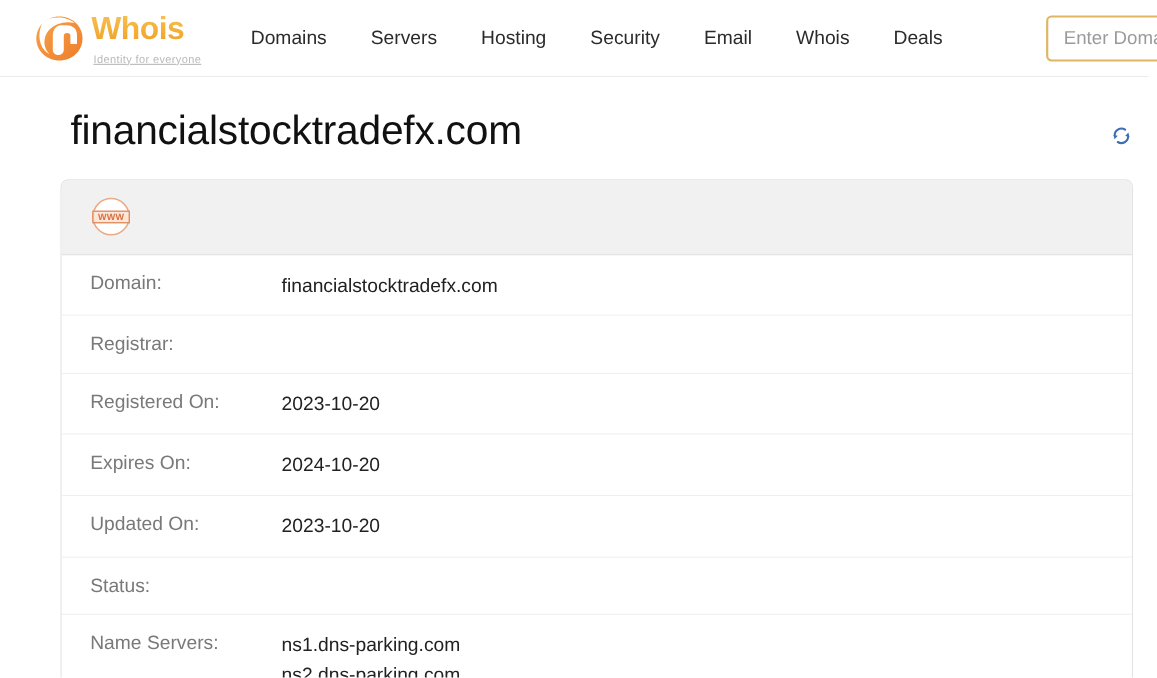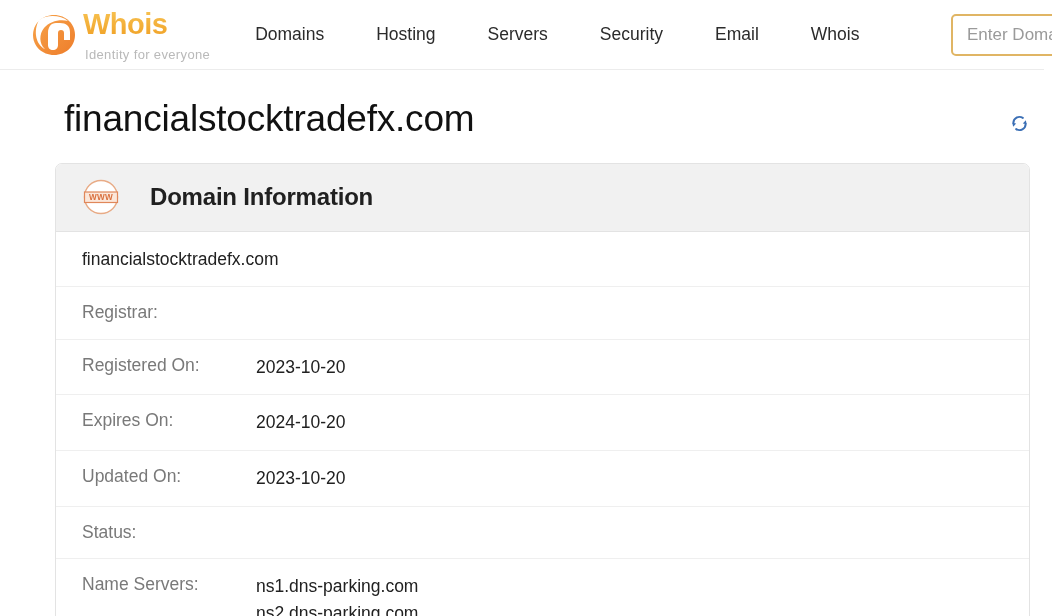--- a/index.html
+++ b/index.html
@@ -53,33 +53,34 @@
     line-height: 1;
     letter-spacing: -0.5px;
     color: #f0a830;
     background: linear-gradient(180deg, #f7c252 0%, #f0a024 100%);
     -webkit-background-clip: text;
     background-clip: text;
     -webkit-text-fill-color: transparent;
   }
 
   .logo-tagline {
-    font-size: 13px;
+    font-size: 10px;
     color: #b9b9b9;
     letter-spacing: 0.35px;
     margin-top: 8px;
     padding-left: 2px;
     white-space: nowrap;
+    text-decoration: underline;
   }
 
   .nav {
     display: flex;
     align-items: flex-start;
     margin-left: 25px;
-    gap: 12px;
+    gap: 0px;
   }
 
   .nav-item {
     font-size: 17.5px;
     color: #2b2b2b;
     padding: 6px 20px;
     white-space: nowrap;
     cursor: pointer;
     text-decoration: none;
   }
@@ -225,25 +226,26 @@
       </svg>
     </span>
     <span class="logo-text-block">
       <span class="logo-word">Whois</span>
       <span class="logo-tagline">Identity for everyone</span>
     </span>
   </a>
 
   <nav class="nav">
     <a class="nav-item" href="#">Domains</a>
+    <a class="nav-item" href="#">Servers</a>
     <a class="nav-item" href="#">Hosting</a>
-    <a class="nav-item" href="#">Servers</a>
     <a class="nav-item" href="#">Security</a>
     <a class="nav-item" href="#">Email</a>
     <a class="nav-item" href="#">Whois</a>
+    <a class="nav-item" href="#">Deals</a>
   </nav>
 
   <div class="search-wrap">
     <input class="search-input" type="text" placeholder="Enter Domain Name" style="">
   </div>
 </div>
 
 <div class="page">
 
   <div class="title-row">
@@ -266,26 +268,26 @@
   <div class="card">
 
     <div class="card-header">
       <span class="www-icon">
         <svg viewBox="0 0 38 38" width="38" height="38" aria-hidden="true">
           <circle cx="19" cy="19" r="16.5" fill="#ffffff" stroke="#e8ab86" stroke-width="1.4"></circle>
           <rect x="2.5" y="14" width="33" height="10.5" fill="#fbe7da" stroke="#e0875a" stroke-width="1.2"></rect>
           <text x="19" y="22.2" text-anchor="middle" font-family="Liberation Sans, sans-serif" font-size="8.2" font-weight="bold" fill="#d9703f" letter-spacing="0.2">WWW</text>
         </svg>
       </span>
-      <span class="card-title">Domain Information</span>
     </div>
 
     <div class="card-body">
 
       <div class="info-row">
+        <div class="info-label">Domain:</div>
         <div class="info-value">financialstocktradefx.com</div>
       </div>
 
       <div class="info-row">
         <div class="info-label">Registrar:</div>
       </div>
 
       <div class="info-row">
         <div class="info-label">Registered On:</div>
         <div class="info-value">2023-10-20</div>

